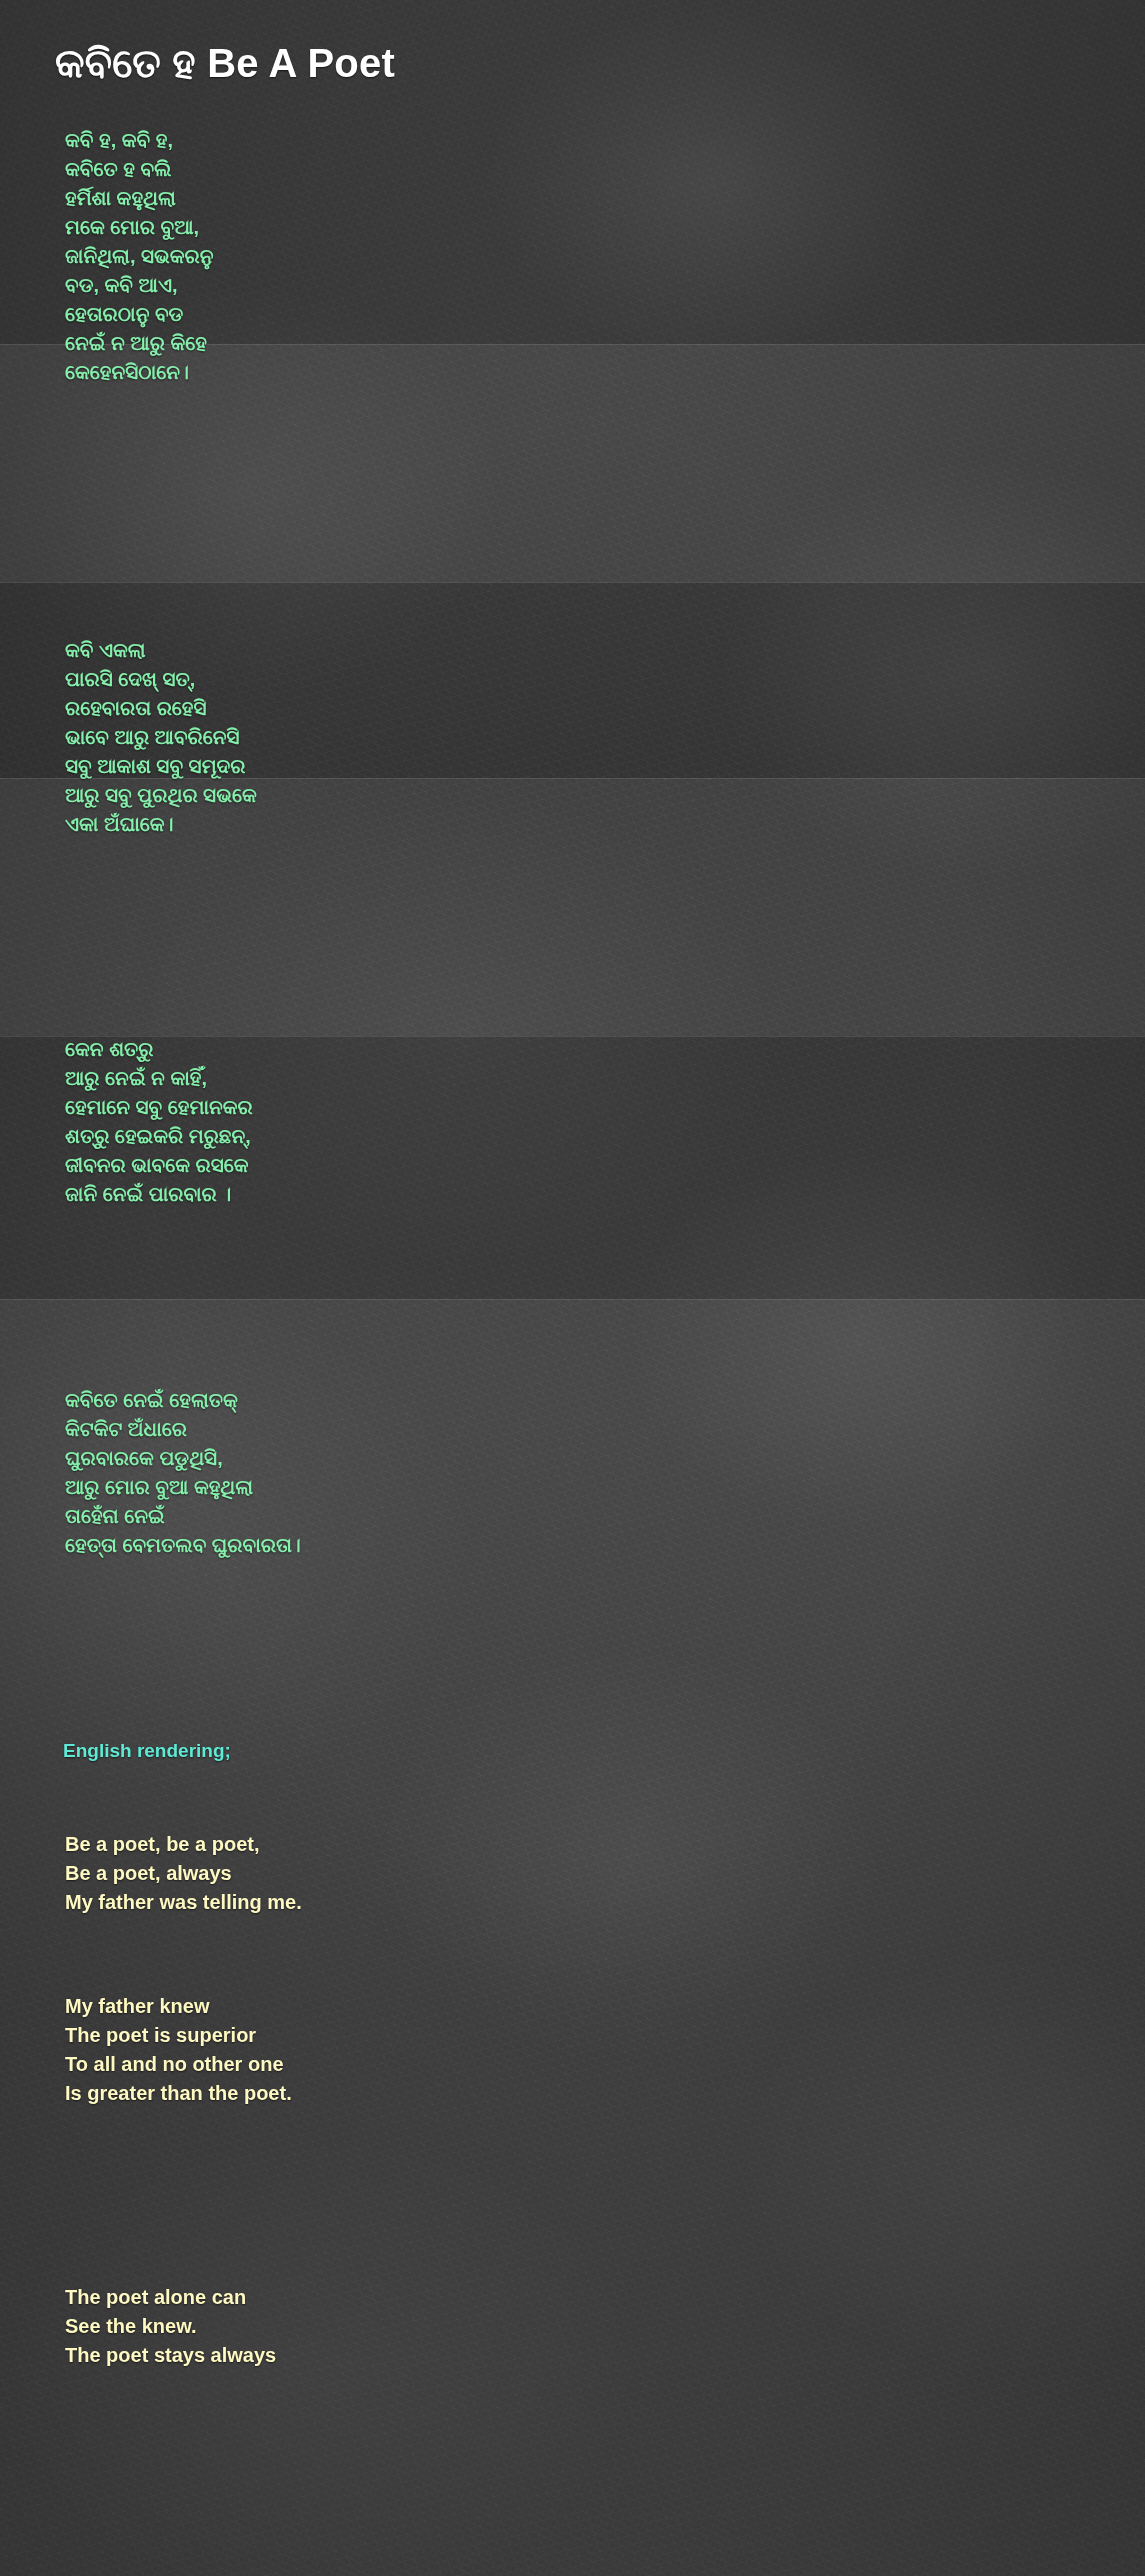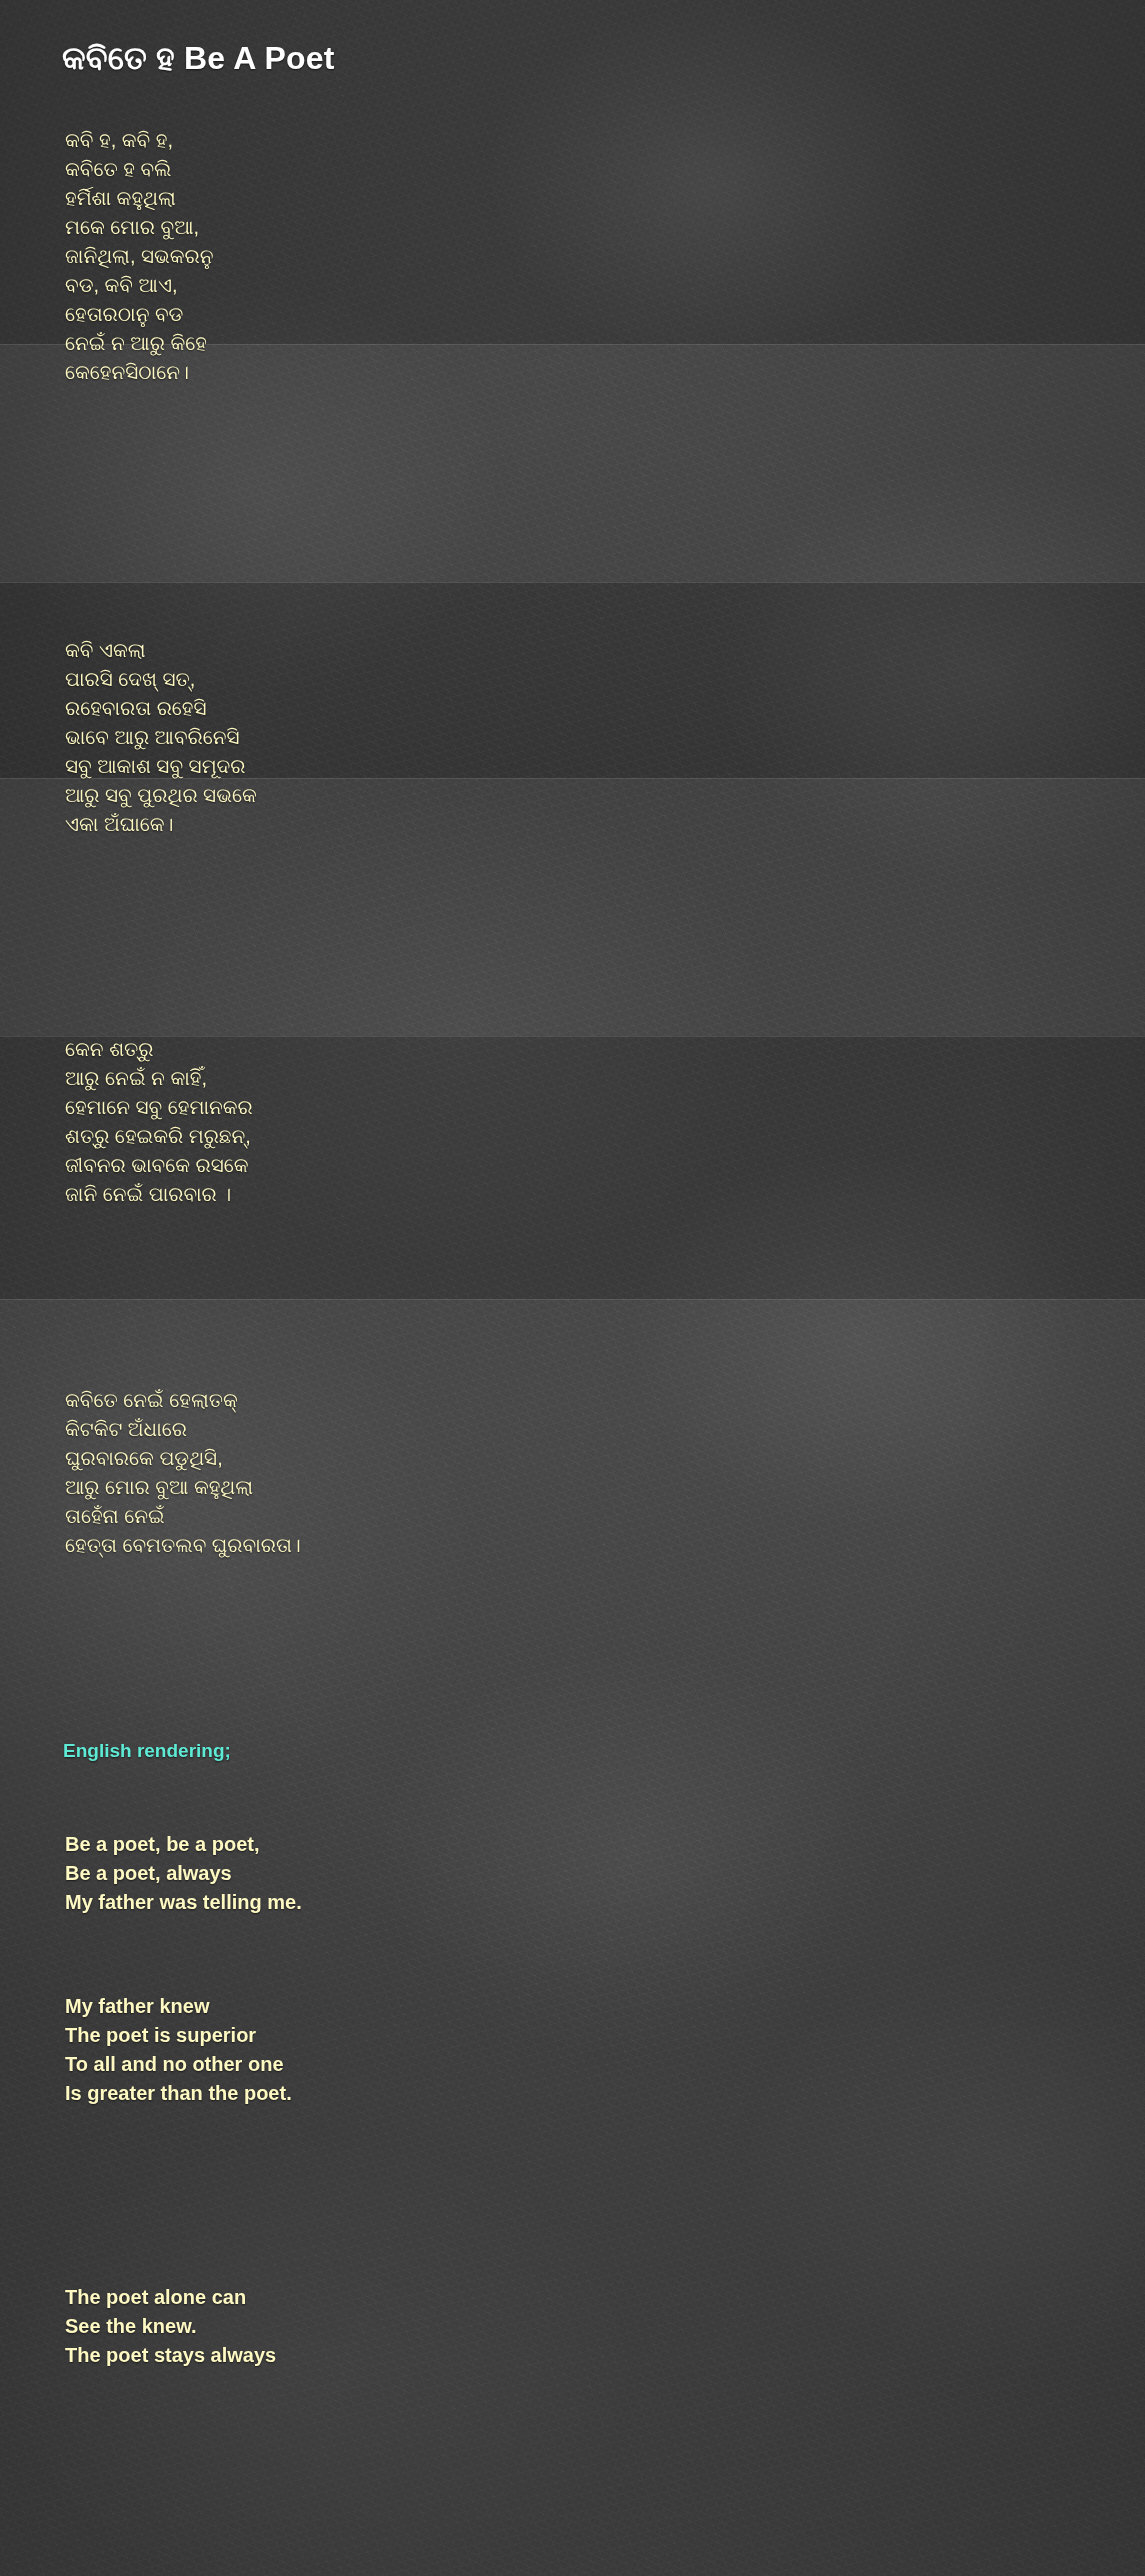--- a/index.html
+++ b/index.html
@@ -71,39 +71,39 @@
   }
 
   .content {
     position: relative;
     z-index: 3;
     padding: 0;
   }
 
   .title {
     position: absolute;
-    left: 62px;
+    left: 55px;
     top: 38px;
-    font-size: 32px;
+    font-size: 40px;
     font-weight: bold;
     letter-spacing: 0.2px;
     line-height: 1.25;
     text-shadow: 0 1px 1.9px rgba(0,0,0,0.65);
     white-space: nowrap;
   }
 
   .stanza {
     position: absolute;
     left: 65px;
   }
   .line {
     font-size: 20px;
     line-height: 29px;
-    font-weight: normal;
-    color: #fef9c3;
+    font-weight: bold;
+    color: #86efac;
     text-shadow: 0 1px 1.9px rgba(0,0,0,0.6);
     white-space: nowrap;
   }
   .stanza.odia .line {
     font-size: 20px;
     line-height: 29px;
   }
   .stanza.english .line {
     font-size: 20px;
     line-height: 29px;

